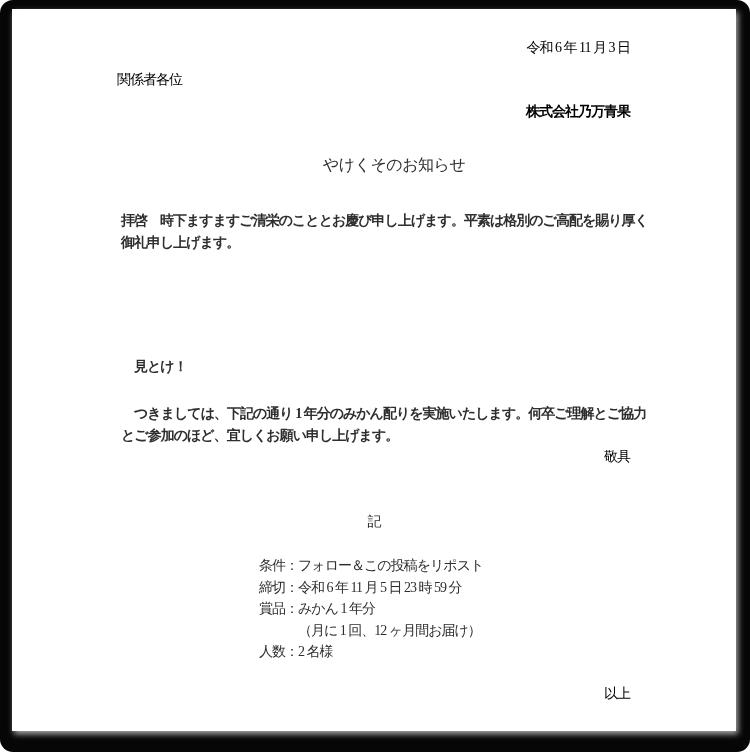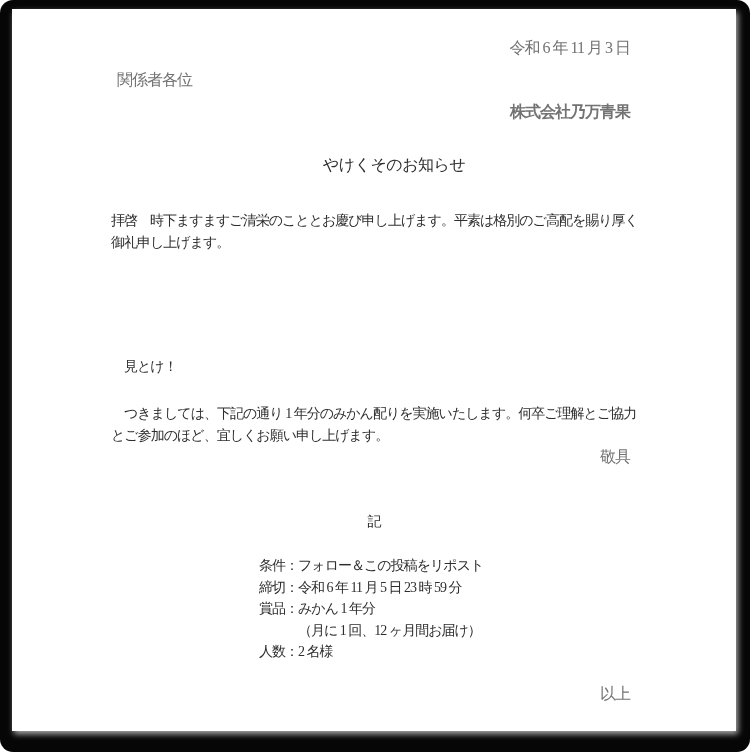--- a/index.html
+++ b/index.html
@@ -27,23 +27,23 @@
     height: 722px;
     background: #ffffff;
     box-shadow: 2px 3px 6px rgba(205,205,205,0.85);
   }
   .line {
     position: absolute;
     left: 105px;
     right: 106px;
     height: 22px;
     line-height: 21.5px;
-    font-size: 16px;
+    font-size: 14px;
     letter-spacing: -1px;
-    color: #737373;
+    color: #000000;
     white-space: nowrap;
   }
   .right { text-align: right; }
   .center-full {
     position: absolute;
     left: 0; right: 0;
     text-align: center;
     line-height: 22px;
     font-size: 14px;
     letter-spacing: -1px;
@@ -59,22 +59,23 @@
     font-weight: normal;
     letter-spacing: -0.5px;
     color: #2e2e2e;
     margin: 0;
     line-height: 24px;
     white-space: nowrap;
     padding-left: 40px;
   }
   .para {
     position: absolute;
-    left: 99px;
+    left: 109px;
     color: #2e2e2e;
+    font-weight: bold;
   }
   .bodyline {
     font-size: 14px;
     letter-spacing: -1px;
     line-height: 21.5px;
     white-space: nowrap;
     color: #2e2e2e;
   }
   .details {
     position: absolute;

